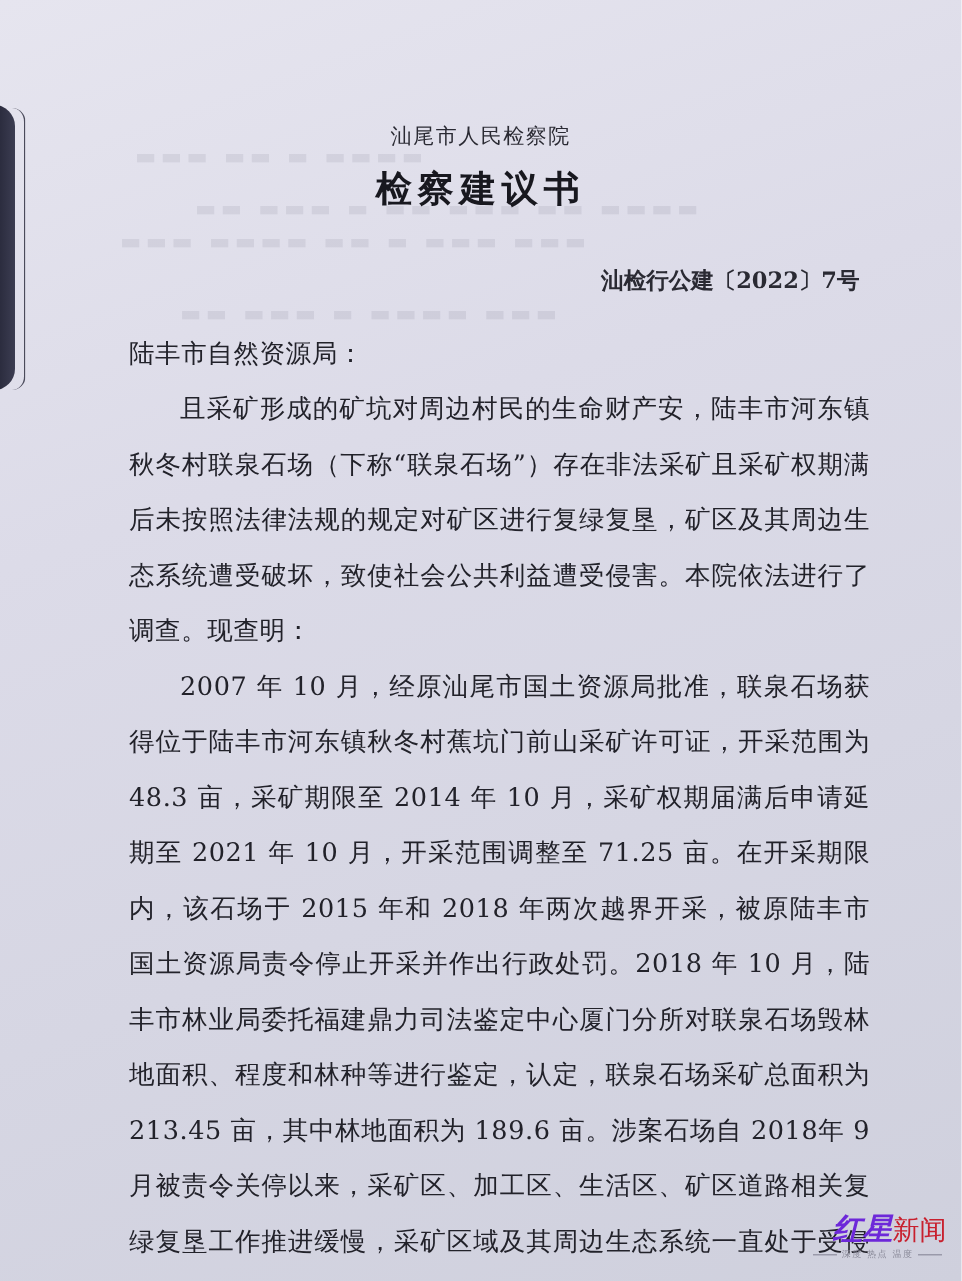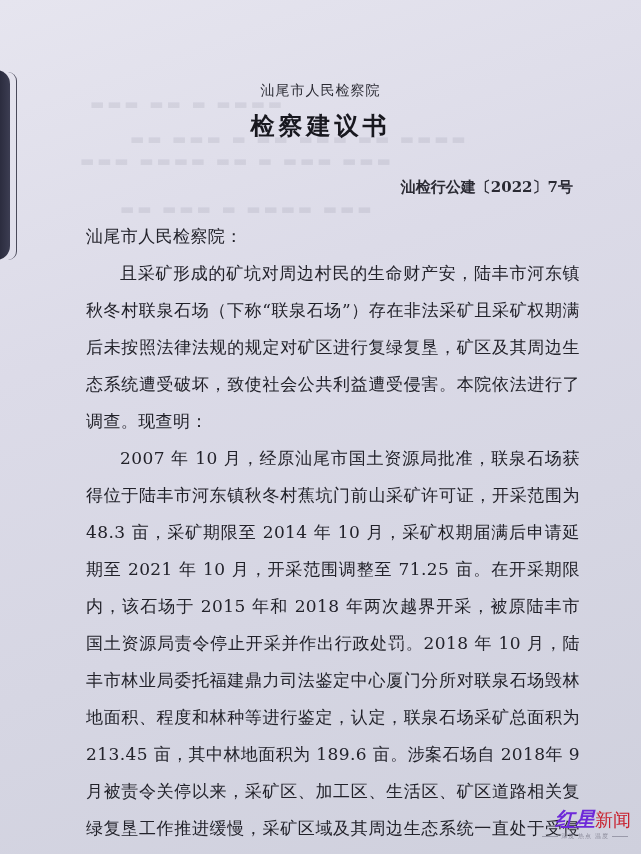--- a/index.html
+++ b/index.html
@@ -151,21 +151,21 @@
   <div class="bleed" style="left:90px; top:95px;">▬▬▬ ▬▬ ▬ ▬▬▬▬</div>
   <div class="bleed" style="left:130px; top:130px;">▬▬ ▬▬▬ ▬ ▬▬ ▬▬▬ ▬▬ ▬▬▬▬</div>
   <div class="bleed" style="left:80px; top:152px;">▬▬▬ ▬▬▬▬ ▬▬ ▬ ▬▬▬ ▬▬▬</div>
   <div class="bleed" style="left:120px; top:200px;">▬▬ ▬▬▬ ▬ ▬▬▬▬ ▬▬▬</div>
 
   <div class="org-name">汕尾市人民检察院</div>
   <div class="doc-title">检察建议书</div>
   <div class="doc-number">汕检行公建〔2022〕7号</div>
 
   <div class="body-text">
-    <p class="addressee">汕尾市人民检察院：</p>
+    <p class="addressee">陆丰市自然资源局：</p>
     <div class="para">
       <span>且采矿形成的矿坑对周边村民的生命财产安，陆丰市河东镇</span><span>秋冬村联泉石场（下称“联泉石场”）存在非法采矿且采矿权</span><span>期满后未按照法律法规的规定对矿区进行复绿复垦，矿区及其</span><span>周边生态系统遭受破坏，致使社会公共利益遭受侵害。本院依</span><span>法进行了调查。现查明：</span>
     </div>
     <div class="para">
       <span>2007 年 10 月，经原汕尾市国土资源局批准，联泉石场获</span><span>得位于陆丰市河东镇秋冬村蕉坑门前山采矿许可证，开采范围</span><span>为 48.3 亩，采矿期限至 2014 年 10 月，采矿权期届满后申请</span><span>延期至 2021 年 10 月，开采范围调整至 71.25 亩。在开采期</span><span>限内，该石场于 2015 年和 2018 年两次越界开采，被原陆丰市</span><span>国土资源局责令停止开采并作出行政处罚。2018 年 10 月，陆</span><span>丰市林业局委托福建鼎力司法鉴定中心厦门分所对联泉石场毁</span><span>林地面积、程度和林种等进行鉴定，认定，联泉石场采矿总面</span><span>积为 213.45 亩，其中林地面积为 189.6 亩。涉案石场自 2018</span><span>年 9 月被责令关停以来，采矿区、加工区、生活区、矿区道路</span><span>相关复绿复垦工作推进缓慢，采矿区域及其周边生态系统一直</span><span>处于受侵害状态，且采矿形成的矿坑对周边村民的生命财产安</span>
     </div>
   </div>
 
   <div class="watermark">
     <div class="wm-main">

